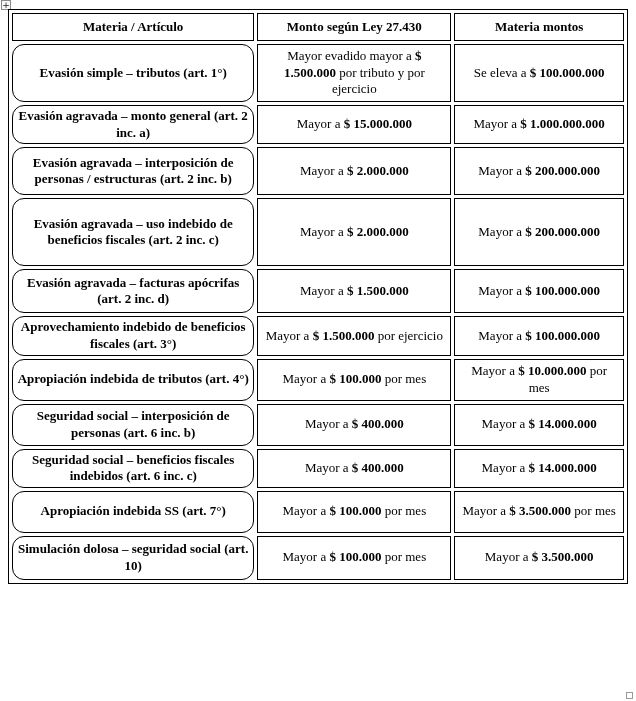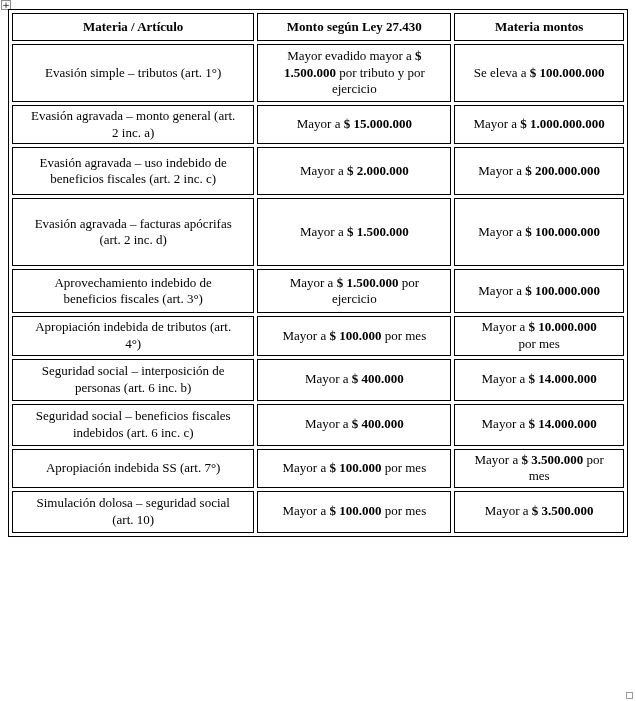--- a/index.html
+++ b/index.html
@@ -62,29 +62,29 @@
     table-layout: fixed;
     background: #fff;
   }
   table.doc-table th,
   table.doc-table td {
     border: 1px solid #000;
     text-align: center;
     vertical-align: middle;
     font-size: 13px;
     line-height: 1.28;
-    padding: 2px 16px;
+    padding: 2px 4px;
     background: #fff;
     word-wrap: break-word;
   }
   table.doc-table th {
     font-weight: bold;
     height: 22px;
   }
-  td.materia { font-weight: normal; }
+  td.materia { font-weight: bold; border-radius: 12px; }
   .amt { font-weight: bold; }
 
   
   tbody tr:nth-child(1)  td { height: 52px; }
   tbody tr:nth-child(2)  td { height: 28px; }
   tbody tr:nth-child(3)  td { height: 42px; }
   tbody tr:nth-child(4)  td { height: 62px; }
   tbody tr:nth-child(5)  td { height: 38px; }
   tbody tr:nth-child(6)  td { height: 32px; }
   tbody tr:nth-child(7)  td { height: 36px; }
@@ -124,20 +124,25 @@
             <td class="materia">Evasión simple – tributos (art. 1°)</td>
             <td><span>Mayor evadido mayor a </span><span class="amt">$ 1.500.000</span><span> por tributo y por ejercicio</span></td>
             <td><span>Se eleva a </span><span class="amt">$ 100.000.000</span><span></span></td>
           </tr>
           <tr>
             <td class="materia">Evasión agravada – monto general (art. 2 inc. a)</td>
             <td><span>Mayor a </span><span class="amt">$ 15.000.000</span><span></span></td>
             <td><span>Mayor a </span><span class="amt">$ 1.000.000.000</span><span></span></td>
           </tr>
           <tr>
+            <td class="materia">Evasión agravada – interposición de personas / estructuras (art. 2 inc. b)</td>
+            <td><span>Mayor a </span><span class="amt">$ 2.000.000</span><span></span></td>
+            <td><span>Mayor a </span><span class="amt">$ 200.000.000</span><span></span></td>
+          </tr>
+          <tr>
             <td class="materia">Evasión agravada – uso indebido de beneficios fiscales (art. 2 inc. c)</td>
             <td><span>Mayor a </span><span class="amt">$ 2.000.000</span><span></span></td>
             <td><span>Mayor a </span><span class="amt">$ 200.000.000</span><span></span></td>
           </tr>
           <tr>
             <td class="materia">Evasión agravada – facturas apócrifas (art. 2 inc. d)</td>
             <td><span>Mayor a </span><span class="amt">$ 1.500.000</span><span></span></td>
             <td><span>Mayor a </span><span class="amt">$ 100.000.000</span><span></span></td>
           </tr>
           <tr>

